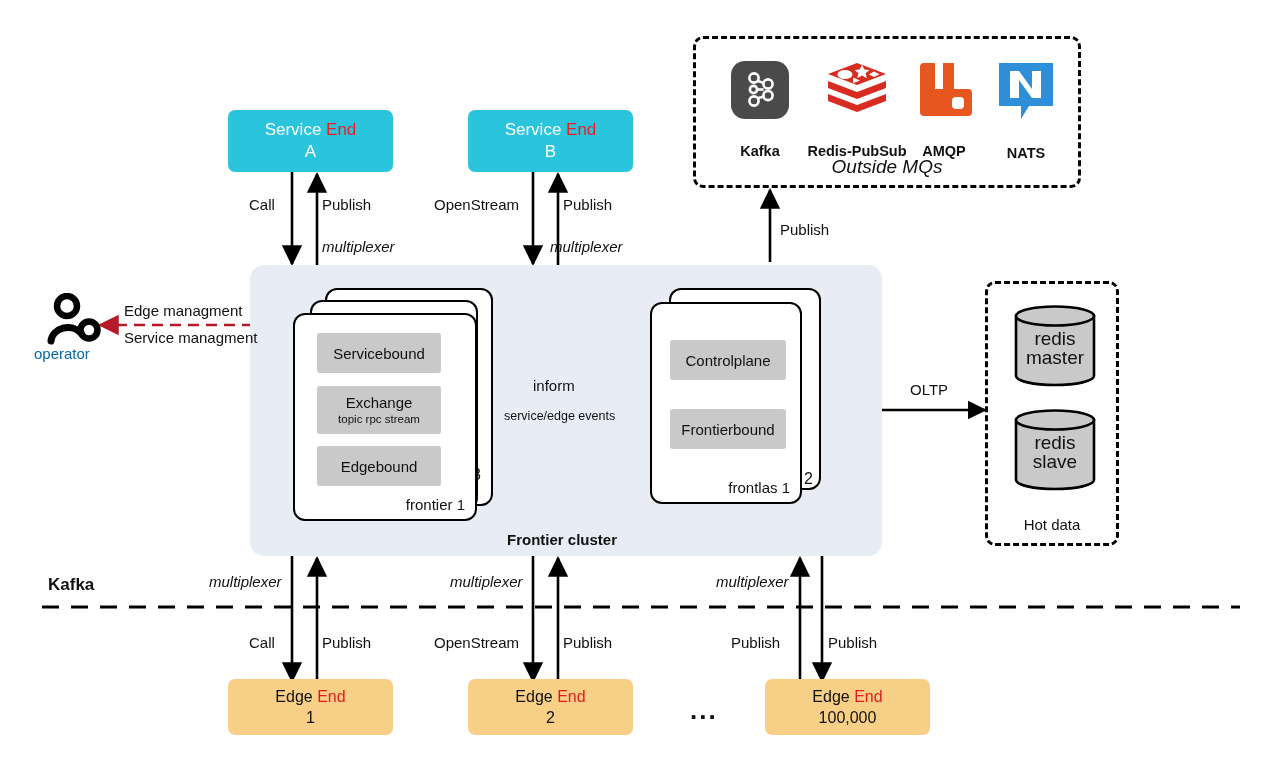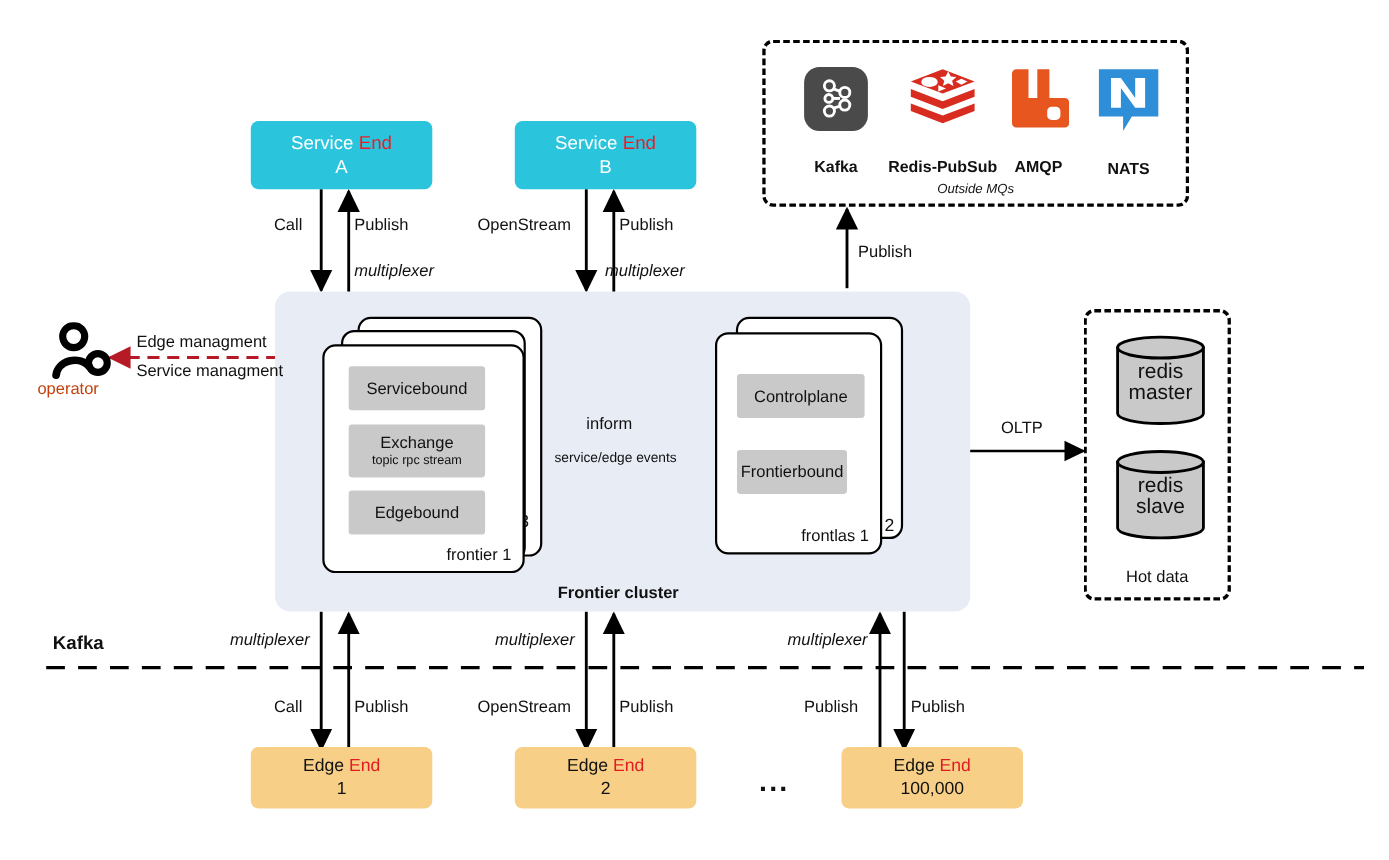--- a/index.html
+++ b/index.html
@@ -35,34 +35,34 @@
           align-items:center;justify-content:center;color:#111;}
   .modbox .m1{font-size:15px;line-height:19px;}
   .modbox .m2{font-size:11.5px;line-height:15px;}
 
   
   .dashgroup{border:3px dashed #000;border-radius:10px;background:transparent;}
 
   
   .mqitem{position:absolute;text-align:center;}
   .mqname{font-size:14.5px;font-weight:bold;color:#111;margin-top:20px;}
-  .mqcap{font-size:12px;font-style:italic;color:#111;}
+  .mqcap{font-size:19px;font-style:italic;color:#111;}
 
   
   .cyl{position:absolute;}
   .cyl .cyl-txt{position:absolute;left:0;right:0;top:50%;transform:translateY(-46%);
                 text-align:center;font-size:19px;line-height:19px;color:#111;}
 
   
   .lbl{position:absolute;font-size:15px;color:#111;white-space:nowrap;}
   .lbl-sm{position:absolute;font-size:12.5px;color:#111;white-space:nowrap;}
   .ital{font-style:italic;}
   .cloudlbl{position:absolute;font-size:17px;font-weight:bold;color:#111;}
   .dots{position:absolute;font-size:26px;letter-spacing:2px;color:#111;font-weight:bold;}
-  .oplbl{position:absolute;font-size:15px;color:#c2410c;}
+  .oplbl{position:absolute;font-size:15px;color:#0369a1;}
 </style>
 </head>
 <body>
 
 <div id="stage">
 
   <svg id="wires" viewBox="0 0 1263 782">
     <defs>
       <marker id="ah" markerWidth="9" markerHeight="9" refX="7.2" refY="4.5" orient="auto">
         <path d="M0,0.6 L8,4.5 L0,8.4 z" fill="#000"></path>
@@ -206,21 +206,21 @@
   <div class="lbl abs" style="left:533px;top:377px;">inform</div>
   <div class="lbl-sm abs" style="left:504px;top:409px;">service/edge events</div>
 
   <div class="abs card-ghost" style="left:669px;top:288px;width:152px;height:202px;"></div>
   <div class="stacknum abs" style="left:804px;top:470px;">2</div>
 
   <div class="abs card" style="left:650px;top:302px;width:152px;height:202px;">
     <div class="modbox abs" style="left:18px;top:36px;width:116px;height:40px;">
       <div class="m1">Controlplane</div>
     </div>
-    <div class="modbox abs" style="left:18px;top:105px;width:100px;height:40px;">
+    <div class="modbox abs" style="left:18px;top:105px;width:116px;height:40px;">
       <div class="m1">Frontierbound</div>
     </div>
     <div class="cardname">frontlas 1</div>
   </div>
 
   <div class="lbl abs" style="left:910px;top:381px;">OLTP</div>
 
   <div class="abs dashgroup" style="left:985px;top:281px;width:134px;height:265px;">
 
     <div class="cyl" style="left:25px;top:18px;width:84px;height:88px;">

